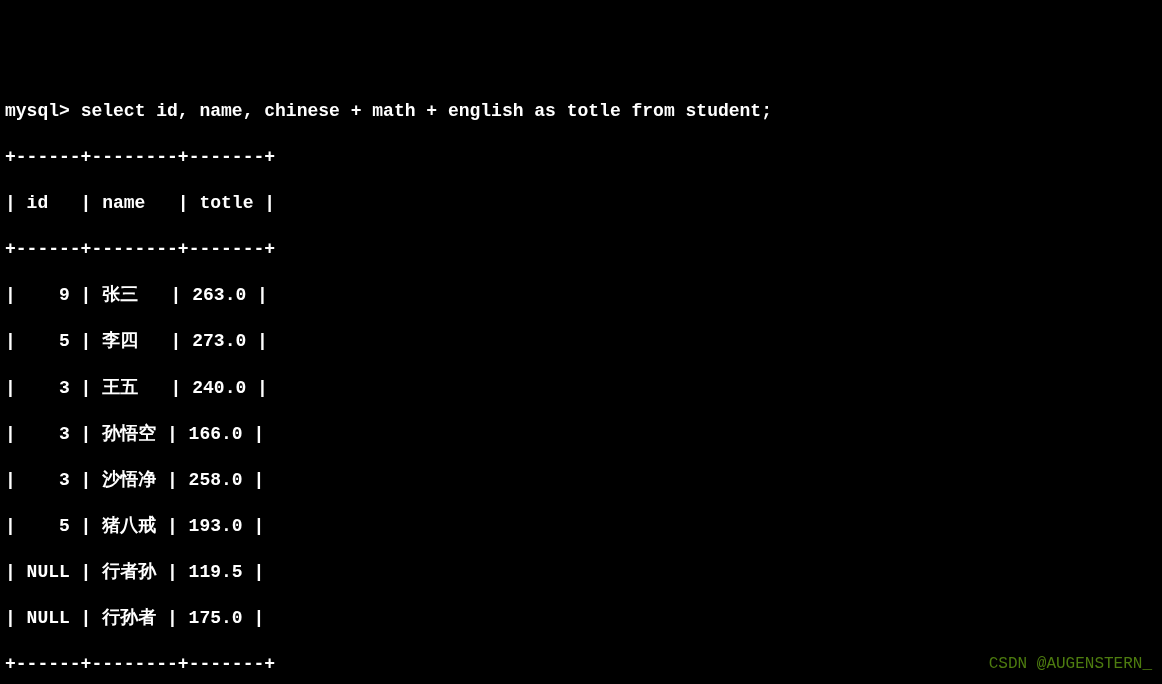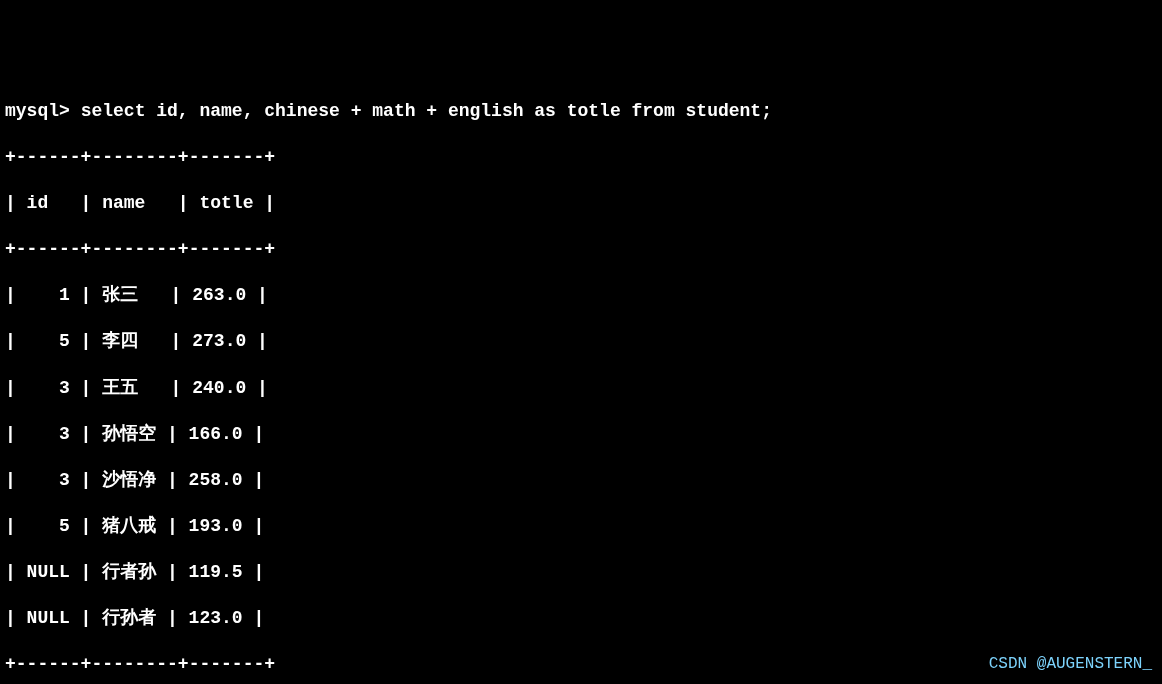--- a/index.html
+++ b/index.html
@@ -20,42 +20,42 @@
       white-space: pre;
       font-weight: bold;
     }
     .terminal-line {
       white-space: pre;
     }
     .watermark {
       position: absolute;
       bottom: 10px;
       right: 10px;
-      color: #7dd3fc;
+      color: #4d7c0f;
       font-size: 16px;
       font-weight: normal;
     }
   </style>
 </head>
 <body>
 
 
 
 <div class="terminal-line"><span>mysql&gt; </span><span>select id, name, chinese + math + english as totle from student;</span></div>
 <div class="terminal-line">+------+--------+-------+</div>
 <div class="terminal-line">| id   | name   | totle |</div>
 <div class="terminal-line">+------+--------+-------+</div>
-<div class="terminal-line">|    1 | 张三   | 263.0 |</div>
+<div class="terminal-line">|    9 | 张三   | 263.0 |</div>
 <div class="terminal-line">|    5 | 李四   | 273.0 |</div>
 <div class="terminal-line">|    3 | 王五   | 240.0 |</div>
 <div class="terminal-line">|    3 | 孙悟空 | 166.0 |</div>
 <div class="terminal-line">|    3 | 沙悟净 | 258.0 |</div>
 <div class="terminal-line">|    5 | 猪八戒 | 193.0 |</div>
 <div class="terminal-line">| NULL | 行者孙 | 119.5 |</div>
-<div class="terminal-line">| NULL | 行孙者 | 123.0 |</div>
+<div class="terminal-line">| NULL | 行孙者 | 175.0 |</div>
 <div class="terminal-line">+------+--------+-------+</div>
 
 
 
 
 
 
 
 
 

